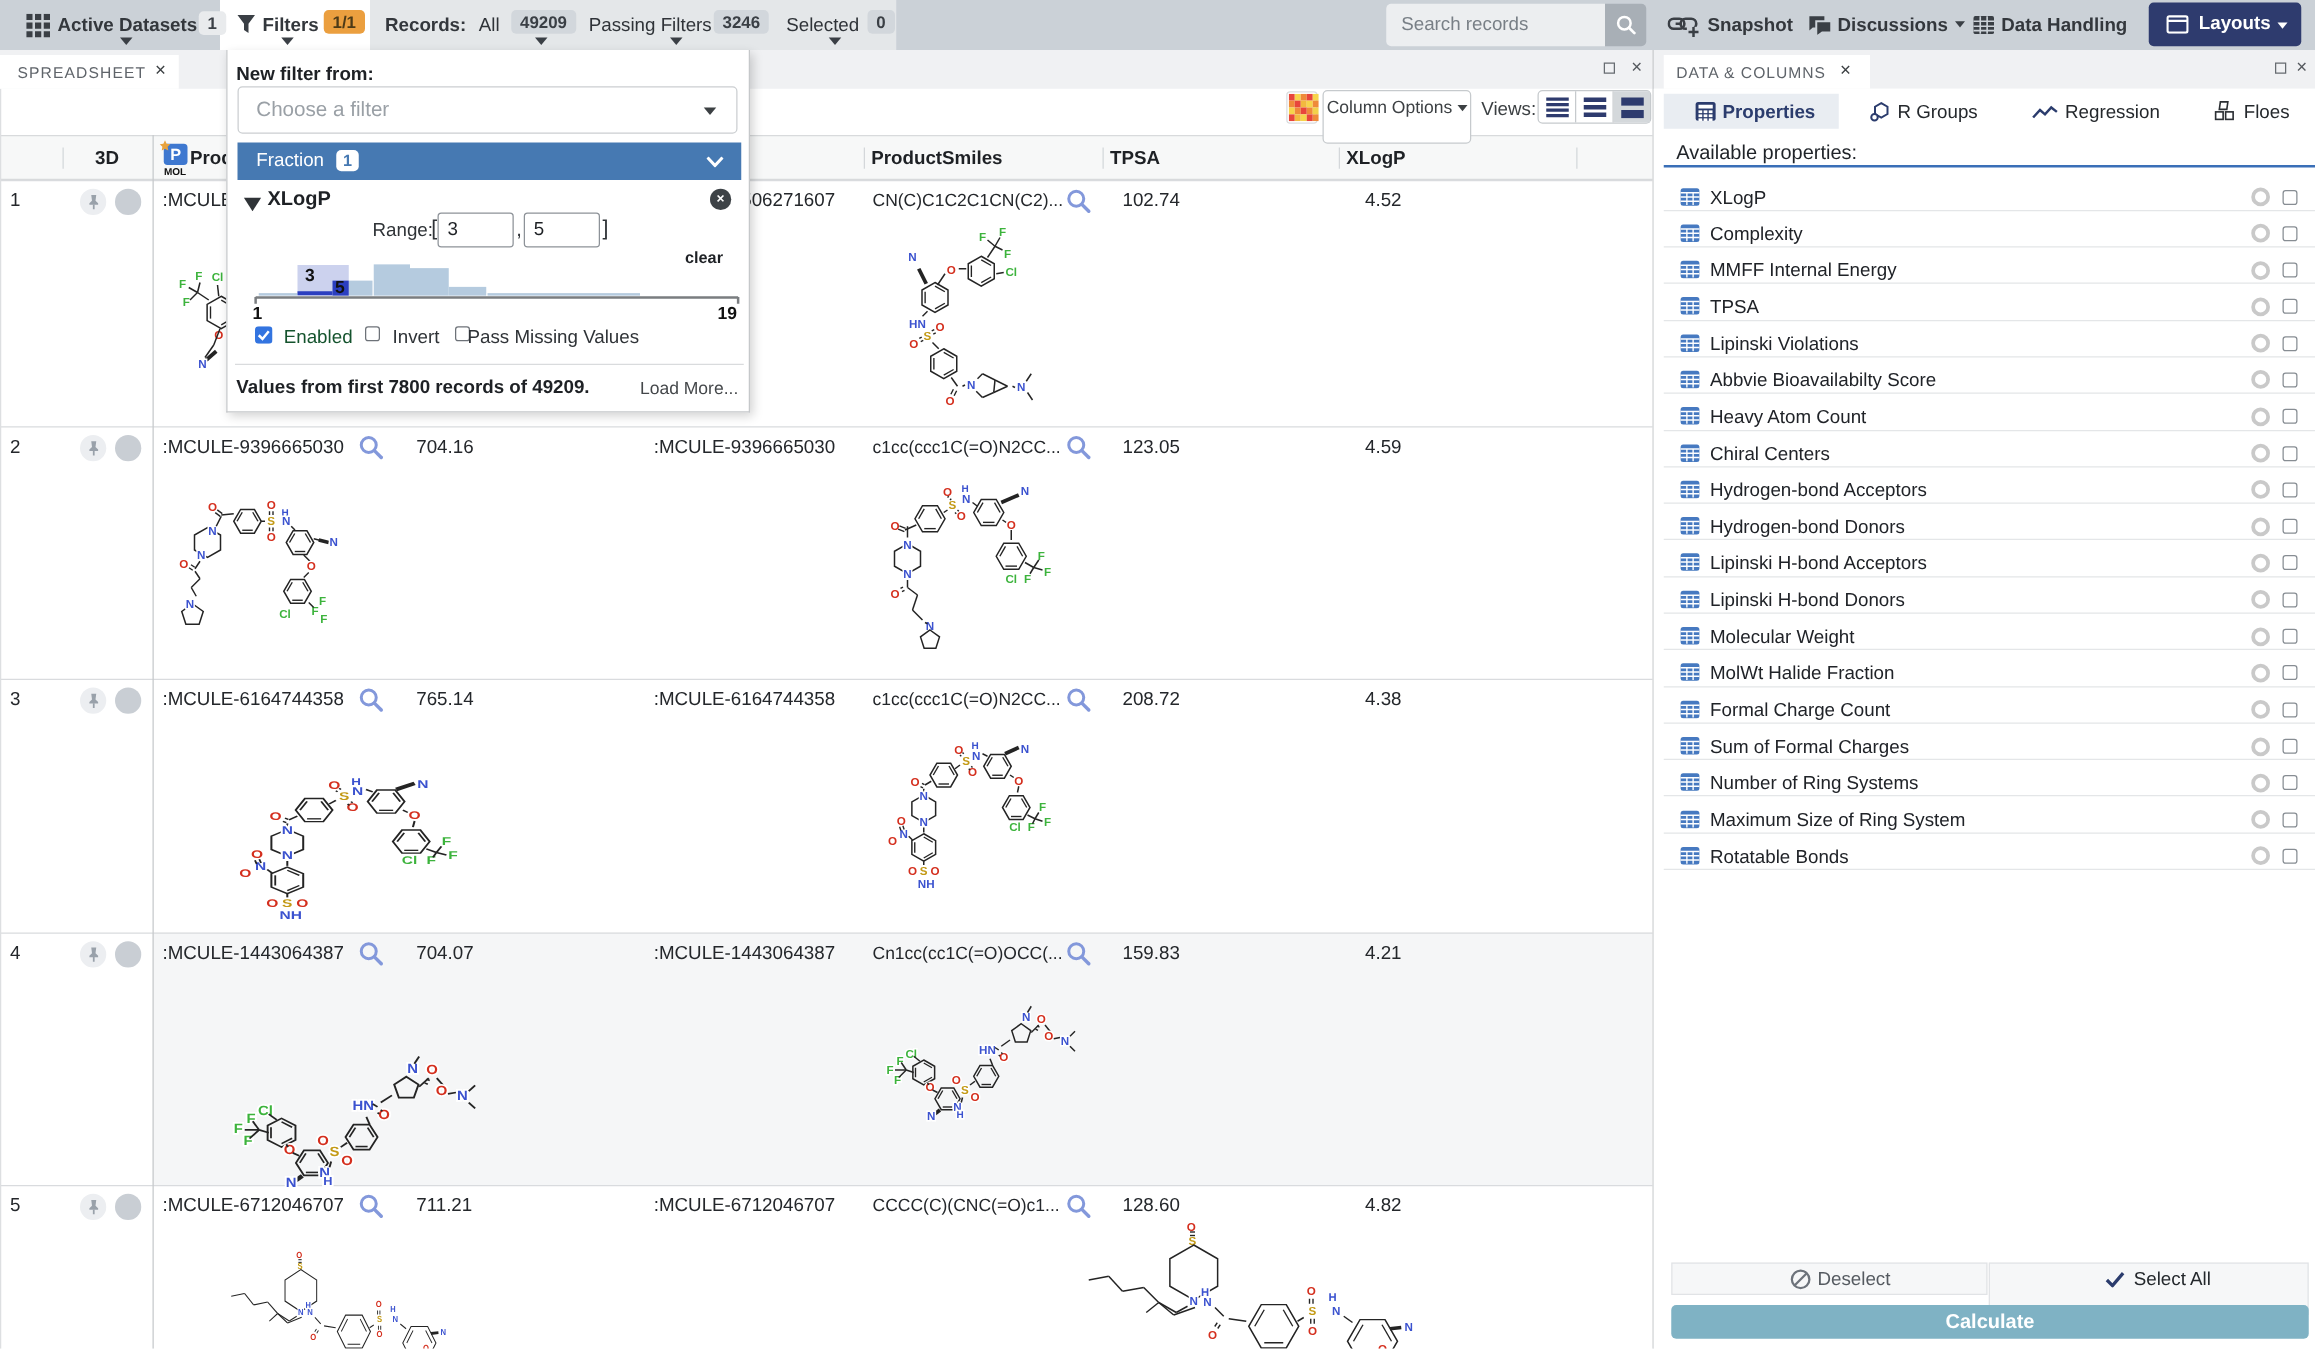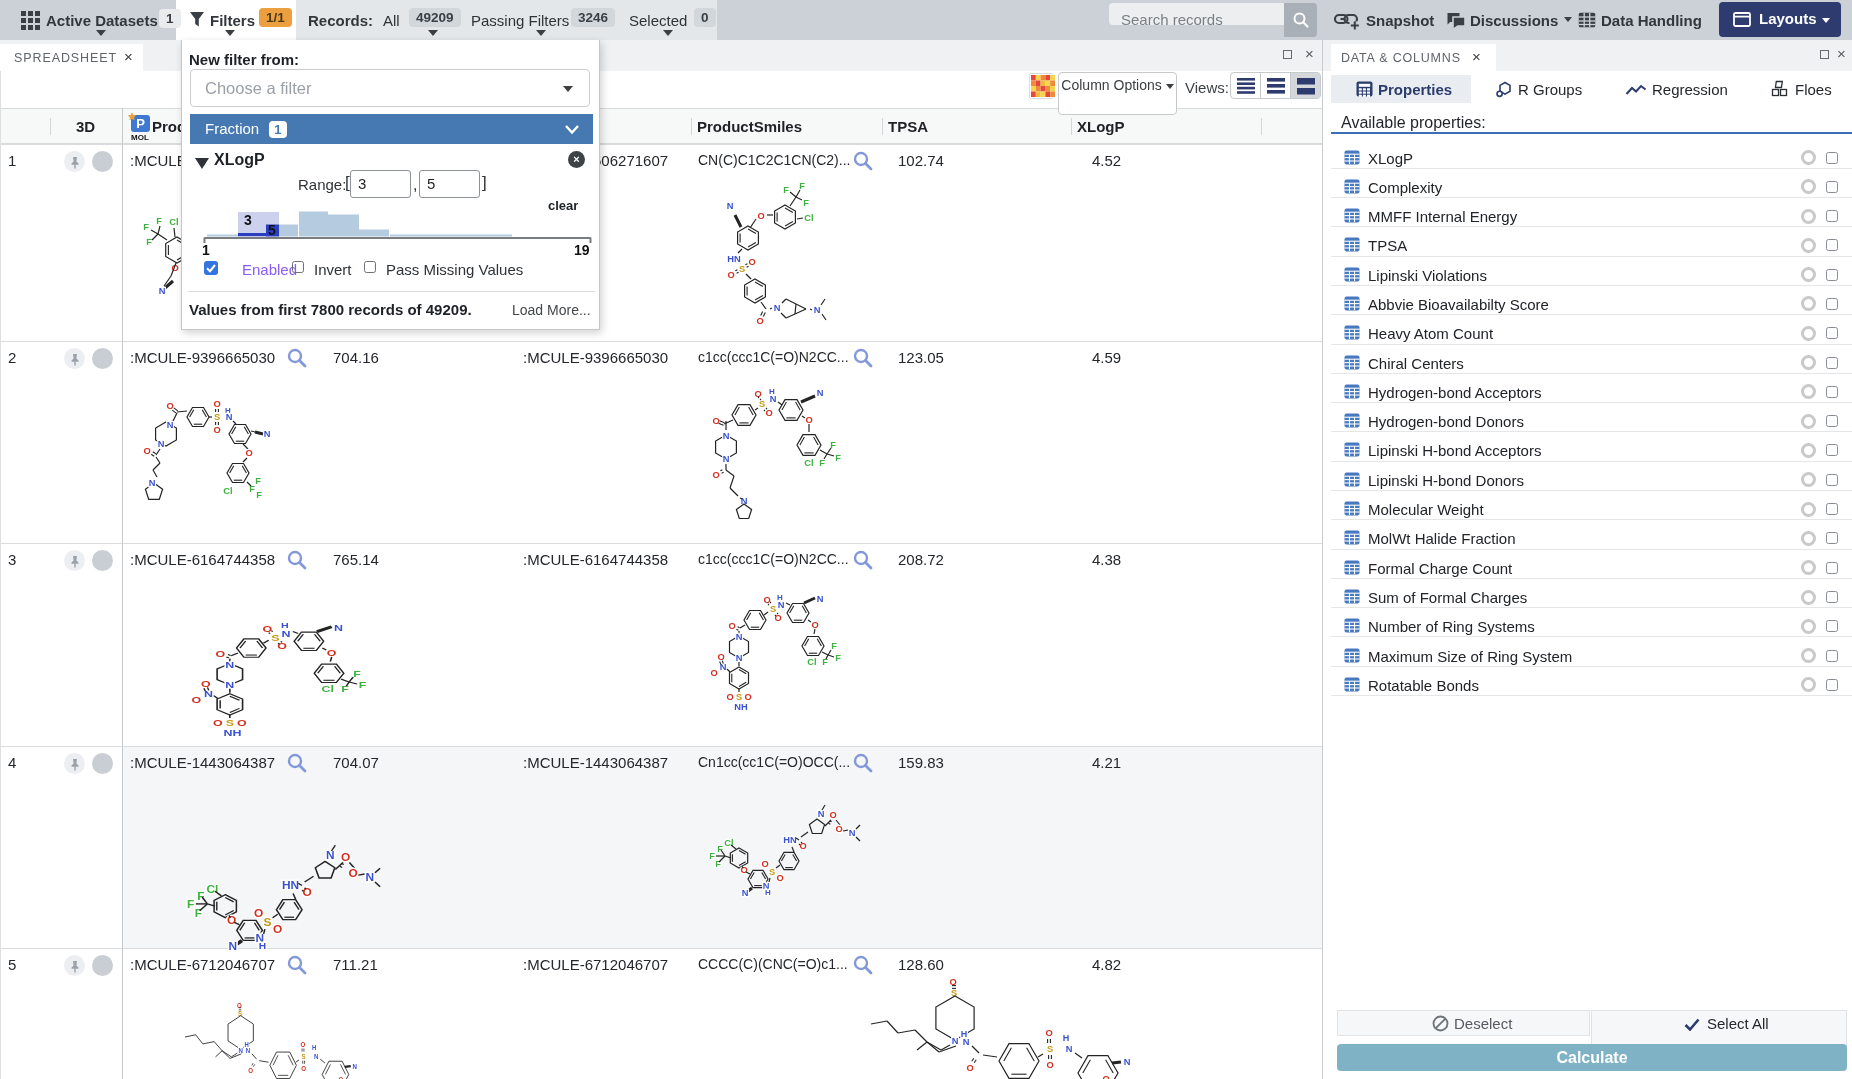--- a/index.html
+++ b/index.html
@@ -725,21 +725,21 @@
 <div class="abs tbtxt" style="left:308px;top:12px">Records:</div>
 <div class="abs tbtxt" style="left:383px;top:12px;font-weight:normal;color:#2f3338">All</div>
 <div class="abs badge" style="left:409px;top:8px">49209</div>
 <div class="abs caret" style="left:428px;top:30px"></div>
 <div class="abs tbtxt" style="left:471px;top:12px;font-weight:normal;color:#2f3338">Passing Filters</div>
 <div class="abs badge" style="left:571px;top:8px">3246</div>
 <div class="abs caret" style="left:536px;top:30px"></div>
 <div class="abs tbtxt" style="left:629px;top:12px;font-weight:normal;color:#2f3338">Selected</div>
 <div class="abs badge" style="left:694px;top:8px">0</div>
 <div class="abs caret" style="left:663px;top:30px"></div>
-<div class="abs" style="left:1109px;top:3px;width:175px;height:22px;background:#eceef0;border-radius:4px 0 0 4px;font-size:15px;color:#787f86;line-height:34px;padding-left:12px">Search records</div>
+<div class="abs" style="left:1109px;top:3px;width:175px;height:34px;background:#eceef0;border-radius:4px 0 0 4px;font-size:15px;color:#787f86;line-height:34px;padding-left:12px">Search records</div>
 <div class="abs" style="left:1284px;top:3px;width:33px;height:34px;background:#a8afb6;border-radius:0 4px 4px 0;text-align:center;padding-top:8px"><svg width="18" height="18" viewBox="0 0 18 18" style="">
         <circle cx="7.5" cy="7.5" r="5" fill="none" stroke="#fff" stroke-width="2"></circle>
         <line x1="11.2" y1="11.2" x2="15.5" y2="15.5" stroke="#fff" stroke-width="2.2" stroke-linecap="round"></line>
       </svg></div>
 <div class="abs" style="left:1334px;top:11px"><svg width="26" height="19" viewBox="0 0 26 19" style="">
         <g fill="none" stroke="#3a3f45" stroke-width="2.1">
           <rect x="1" y="4" width="12.5" height="8" rx="4"></rect>
           <rect x="10.5" y="4" width="12.5" height="8" rx="4"></rect>
           <line x1="6.5" y1="8" x2="11.5" y2="8"></line>
         </g>
@@ -1145,21 +1145,21 @@
       <text x="62" y="25" font-size="14" font-weight="bold" fill="#111" font-family="Liberation Sans, sans-serif">3</text>
       <text x="86" y="34.5" font-size="14" font-weight="bold" fill="#111" font-family="Liberation Sans, sans-serif">5</text>
       <path d="M22.5 43 v-5.5 M22.5 38 H408.5 M408.5 43 v-5.5" fill="none" stroke="#7a7d80" stroke-width="2"></path>
       <text x="20" y="55" font-size="14" font-weight="bold" fill="#111" font-family="Liberation Sans, sans-serif">1</text>
       <text x="392" y="55" font-size="14" font-weight="bold" fill="#111" font-family="Liberation Sans, sans-serif">19</text>
     </svg>
 <svg width="14" height="14" style="position:absolute;left:22px;top:221px">
       <rect x="0" y="0" width="14" height="14" rx="3" fill="#3374e0"></rect>
         <path d="M3 7.2 L6 10.2 L11 4" fill="none" stroke="#fff" stroke-width="2"></path>
       </svg>
-<div class="abs" style="left:60px;top:221px;font-size:15px;color:#8b5cf6">Enabled</div>
+<div class="abs" style="left:45px;top:221px;font-size:15px;color:#14532d">Enabled</div>
 <div class="abs" style="left:110px;top:221px;width:12px;height:12px;border:1.4px solid #6d7278;border-radius:2.5px"></div>
 <div class="abs" style="left:132px;top:221px;font-size:15px;color:#2f3337">Invert</div>
 <div class="abs" style="left:182px;top:221px;width:12px;height:12px;border:1.4px solid #6d7278;border-radius:2.5px"></div>
-<div class="abs" style="left:204px;top:221px;font-size:15px;color:#2f3337">Pass Missing Values</div>
+<div class="abs" style="left:192px;top:221px;font-size:15px;color:#2f3337">Pass Missing Values</div>
 <div class="abs" style="left:6px;top:251px;width:407px;height:1px;background:#d9dbdd"></div>
 <div class="abs" style="left:7px;top:261px;font-size:15px;font-weight:bold;color:#1e2125">Values from first 7800 records of 49209.</div>
 <div class="abs" style="left:330px;top:262px;font-size:14px;color:#44474a">Load More...</div>
 </div>
 </div>
 </body></html>

